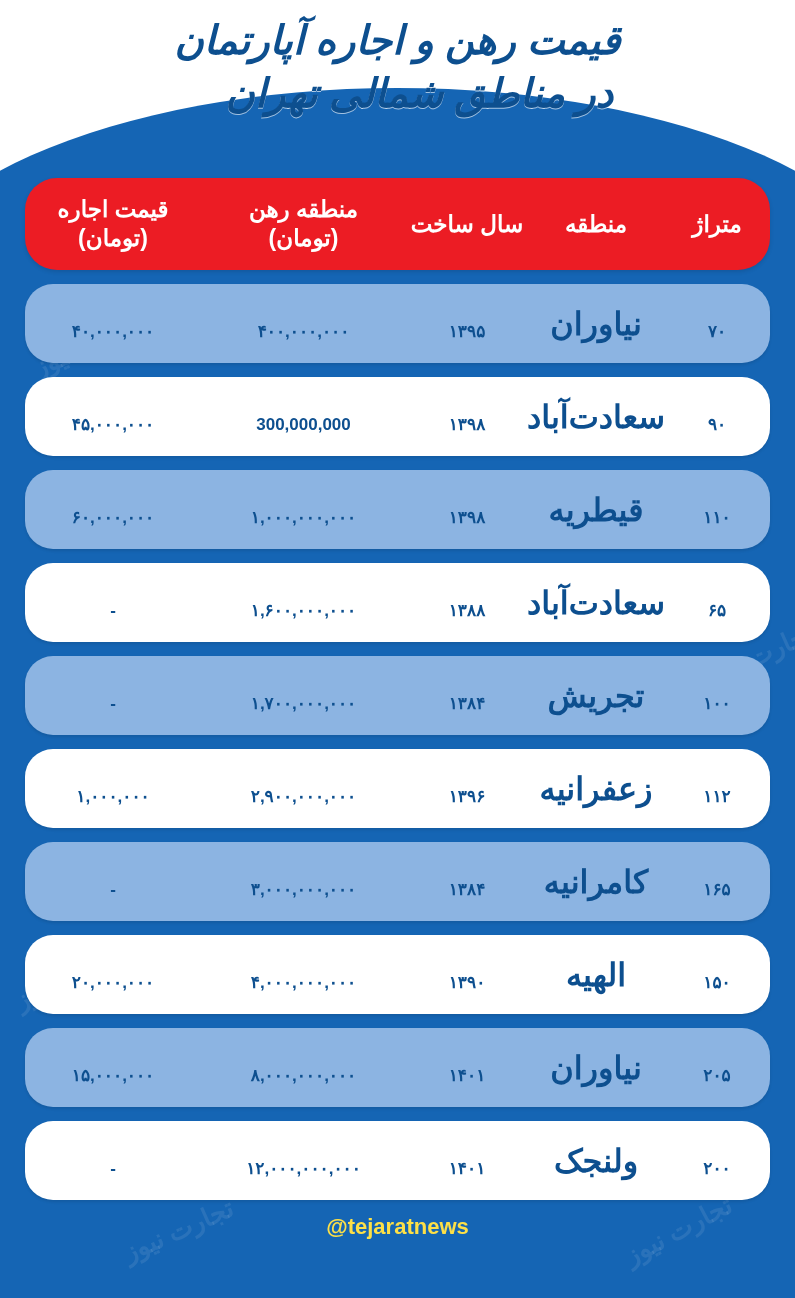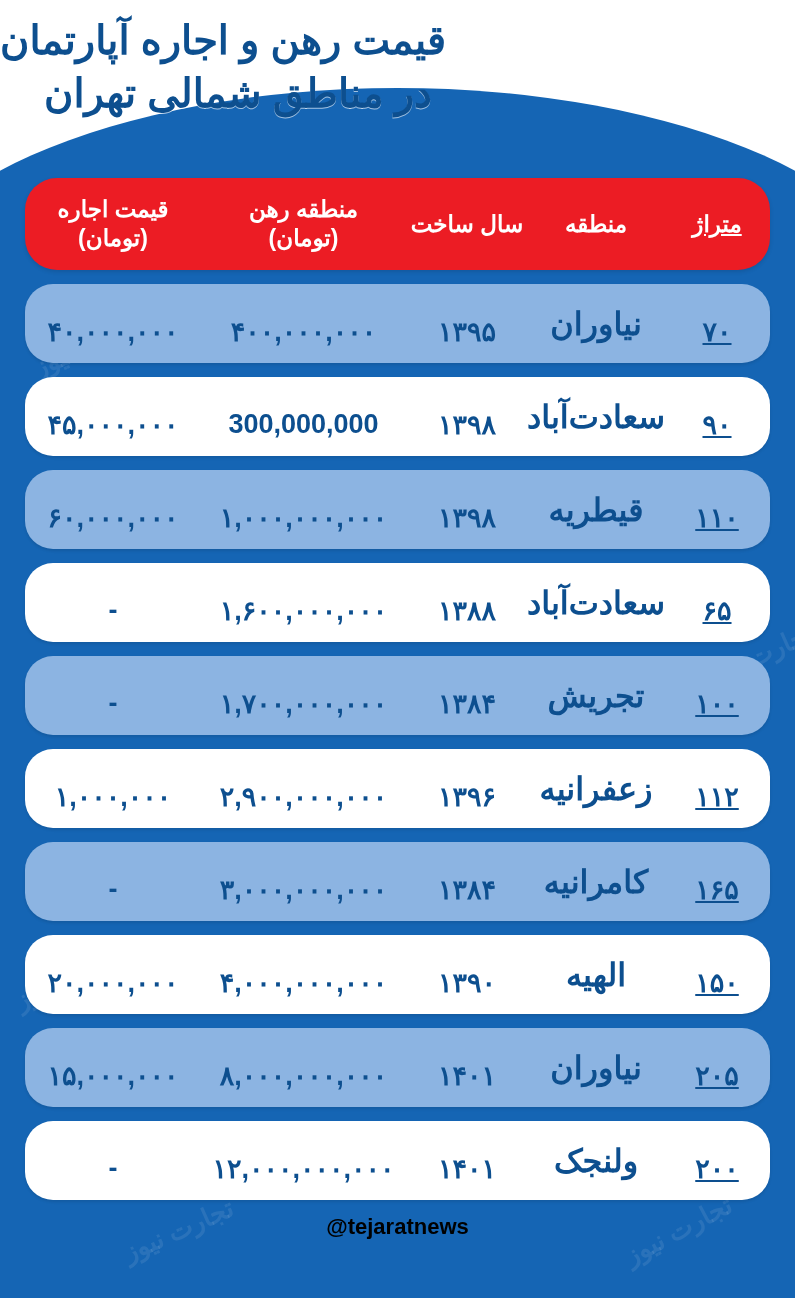--- a/index.html
+++ b/index.html
@@ -30,22 +30,23 @@
     bottom: -140px;
     height: 230px;
     background: #1565b4;
     border-radius: 50% 50% 0 0 / 100% 100% 0 0;
   }
   .title-block {
     position: absolute;
     top: 14px;
     left: 0;
     right: 0;
-    text-align: left;
+    text-align: center;
     z-index: 3;
+    font-style: italic;
   }
   .title-line {
     font-size: 40px;
     font-weight: bold;
     color: #0d4f8f;
     line-height: 1.32;
     letter-spacing: -0.5px;
     text-shadow: 0 1px 0 rgba(255,255,255,0.6);
   }
   .title-line.second {
@@ -117,40 +118,40 @@
     align-items: center;
     justify-content: center;
     text-align: center;
     color: #0d4f8f;
     font-size: 25px;
     font-weight: bold;
     padding: 0 4px;
     box-sizing: border-box;
   }
   .t-row .cell.num {
-    font-size: 27px;
+    font-size: 17px;
     margin-top: 16px;
   }
   .t-row .cell.area {
     font-size: 32px;
   }
 
   
-  .c-metraj { width: 106px; text-decoration: underline; }
+  .c-metraj { width: 106px; }
   .c-mantaqe { width: 136px; }
   .c-sal { width: 122px; }
   .c-rahn { width: 205px; }
   .c-ejare { width: 176px; }
 
   
   .footer {
     position: relative;
     z-index: 2;
     text-align: center;
-    color: #000000;
+    color: #fde047;
     font-size: 22px;
     font-weight: bold;
     margin-top: 2px;
     direction: ltr;
   }
 </style>
 </head>
 <body>
 
 <div>

